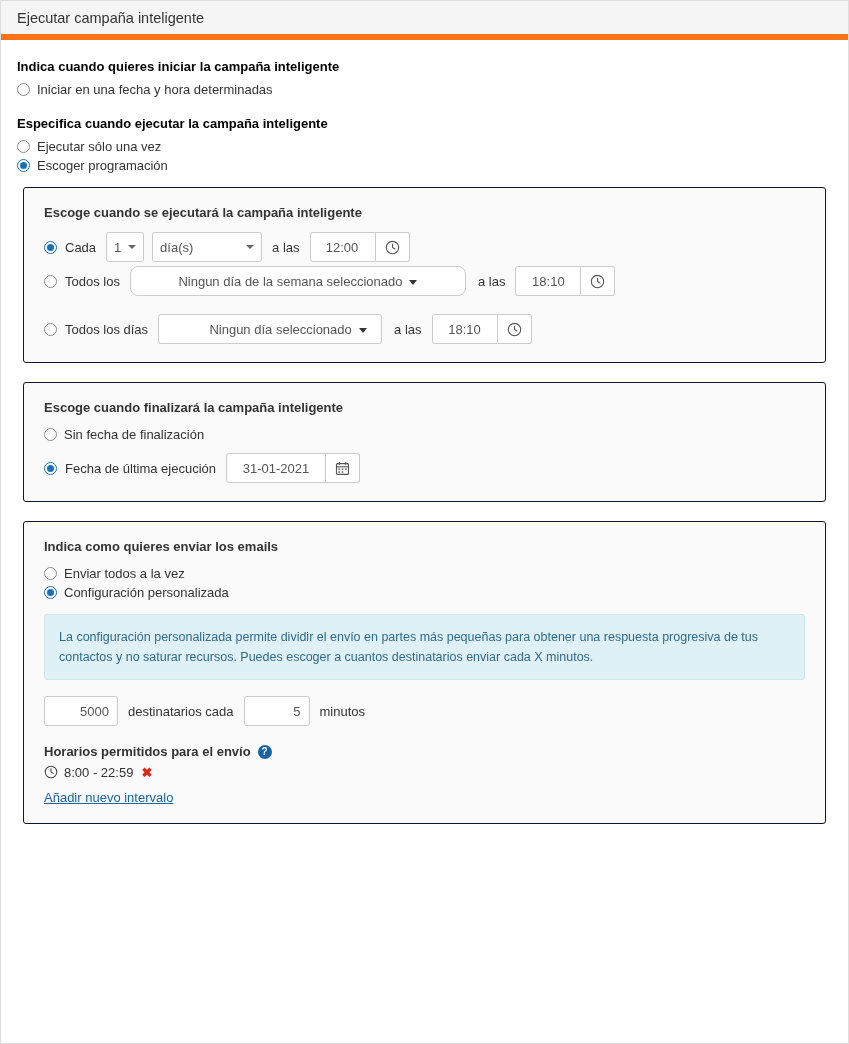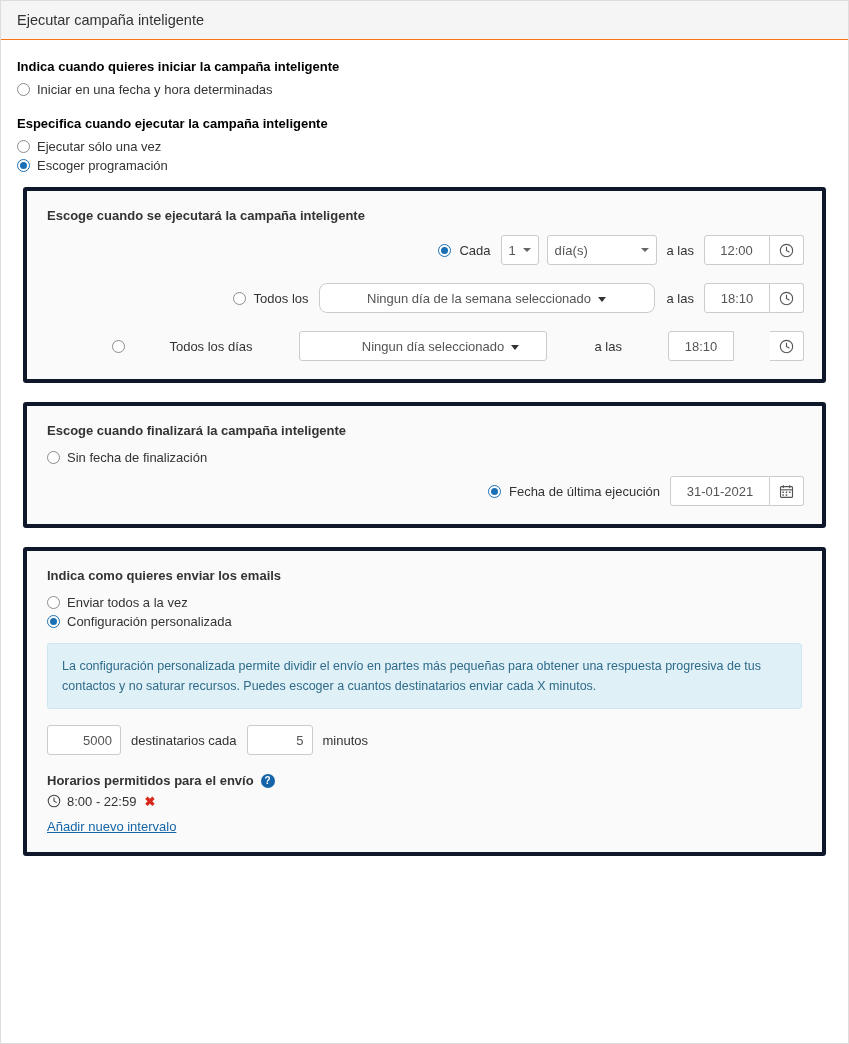--- a/index.html
+++ b/index.html
@@ -18,21 +18,21 @@
     height: 1044px;
     box-sizing: border-box;
     position: relative;
     background: #ffffff;
     border: 1px solid #dddddd;
     overflow: hidden;
   }
   .titlebar {
     height: 39px;
     background: #f5f5f5;
-    border-bottom: 1px solid #f97316;
+    border-bottom: 6px solid #f97316;
     display: flex;
     align-items: center;
     padding-left: 16px;
     box-sizing: border-box;
   }
   .titlebar-text {
     font-size: 14.5px;
     color: #333333;
   }
   .content {
@@ -72,38 +72,37 @@
     width: 7px;
     height: 7px;
     border-radius: 50%;
     background: #1a6fb5;
   }
   .radio-label {
     font-size: 13px;
     color: #333333;
   }
   .panel {
-    border: 4px solid #0f172a;
+    border: 1px solid #0f172a;
     background: #fafafa;
     border-radius: 3px;
     margin: 14px 8px 0 8px;
     padding: 14px 18px 18px 18px;
     box-sizing: border-box;
   }
   .panel-title {
     font-weight: bold;
     font-size: 13px;
     color: #333333;
     margin: 3px 0 12px 2px;
   }
   .line {
     display: flex;
     align-items: center;
     margin: 10px 0 0 2px;
-    justify-content: flex-end;
   }
   .line .radio { margin-right: 8px; }
   .lbl { font-size: 13px; color: #333333; }
   .input {
     border: 1px solid #cccccc;
     background: #ffffff;
     border-radius: 3px;
     height: 30px;
     box-sizing: border-box;
     display: flex;
@@ -289,21 +288,21 @@
           <span>12:00</span>
         </div>
         <div class="icon-btn">
           <svg width="15" height="15" viewBox="0 0 16 16">
             <circle cx="8" cy="8" r="6.6" fill="none" stroke="#555" stroke-width="1.2"></circle>
             <path d="M8 4.4 V8 L10.6 9.6" fill="none" stroke="#555" stroke-width="1.2" stroke-linecap="round"></path>
           </svg>
         </div>
       </div>
 
-      <div class="line" style="margin-top:18px;">
+      <div class="line" style="margin-top:4px;">
         <span class="radio"></span>
         <span class="lbl">Todos los</span>
 
         <div class="select-center m-l-10" style="width:336px;border-radius:8px;">
           <span>Ningun día de la semana seleccionado</span>
           <span class="caret-tri"></span>
         </div>
 
         <span class="lbl m-l-12">a las</span>
 
@@ -311,25 +310,25 @@
           <span>18:10</span>
         </div>
         <div class="icon-btn">
           <svg width="15" height="15" viewBox="0 0 16 16">
             <circle cx="8" cy="8" r="6.6" fill="none" stroke="#555" stroke-width="1.2"></circle>
             <path d="M8 4.4 V8 L10.6 9.6" fill="none" stroke="#555" stroke-width="1.2" stroke-linecap="round"></path>
           </svg>
         </div>
       </div>
 
-      <div class="line" style="margin-top:18px;gap:36px;">
+      <div class="line" style="margin-top:18px;">
         <span class="radio"></span>
         <span class="lbl">Todos los días</span>
 
-        <div class="select-center m-l-10" style="width:248px;padding-left:36px;">
+        <div class="select-center m-l-10" style="width:224px;padding-left:36px;">
           <span>Ningun día seleccionado</span>
           <span class="caret-tri"></span>
         </div>
 
         <span class="lbl m-l-12">a las</span>
 
         <div class="input center joined-left m-l-10" style="width:66px;">
           <span>18:10</span>
         </div>
         <div class="icon-btn">

